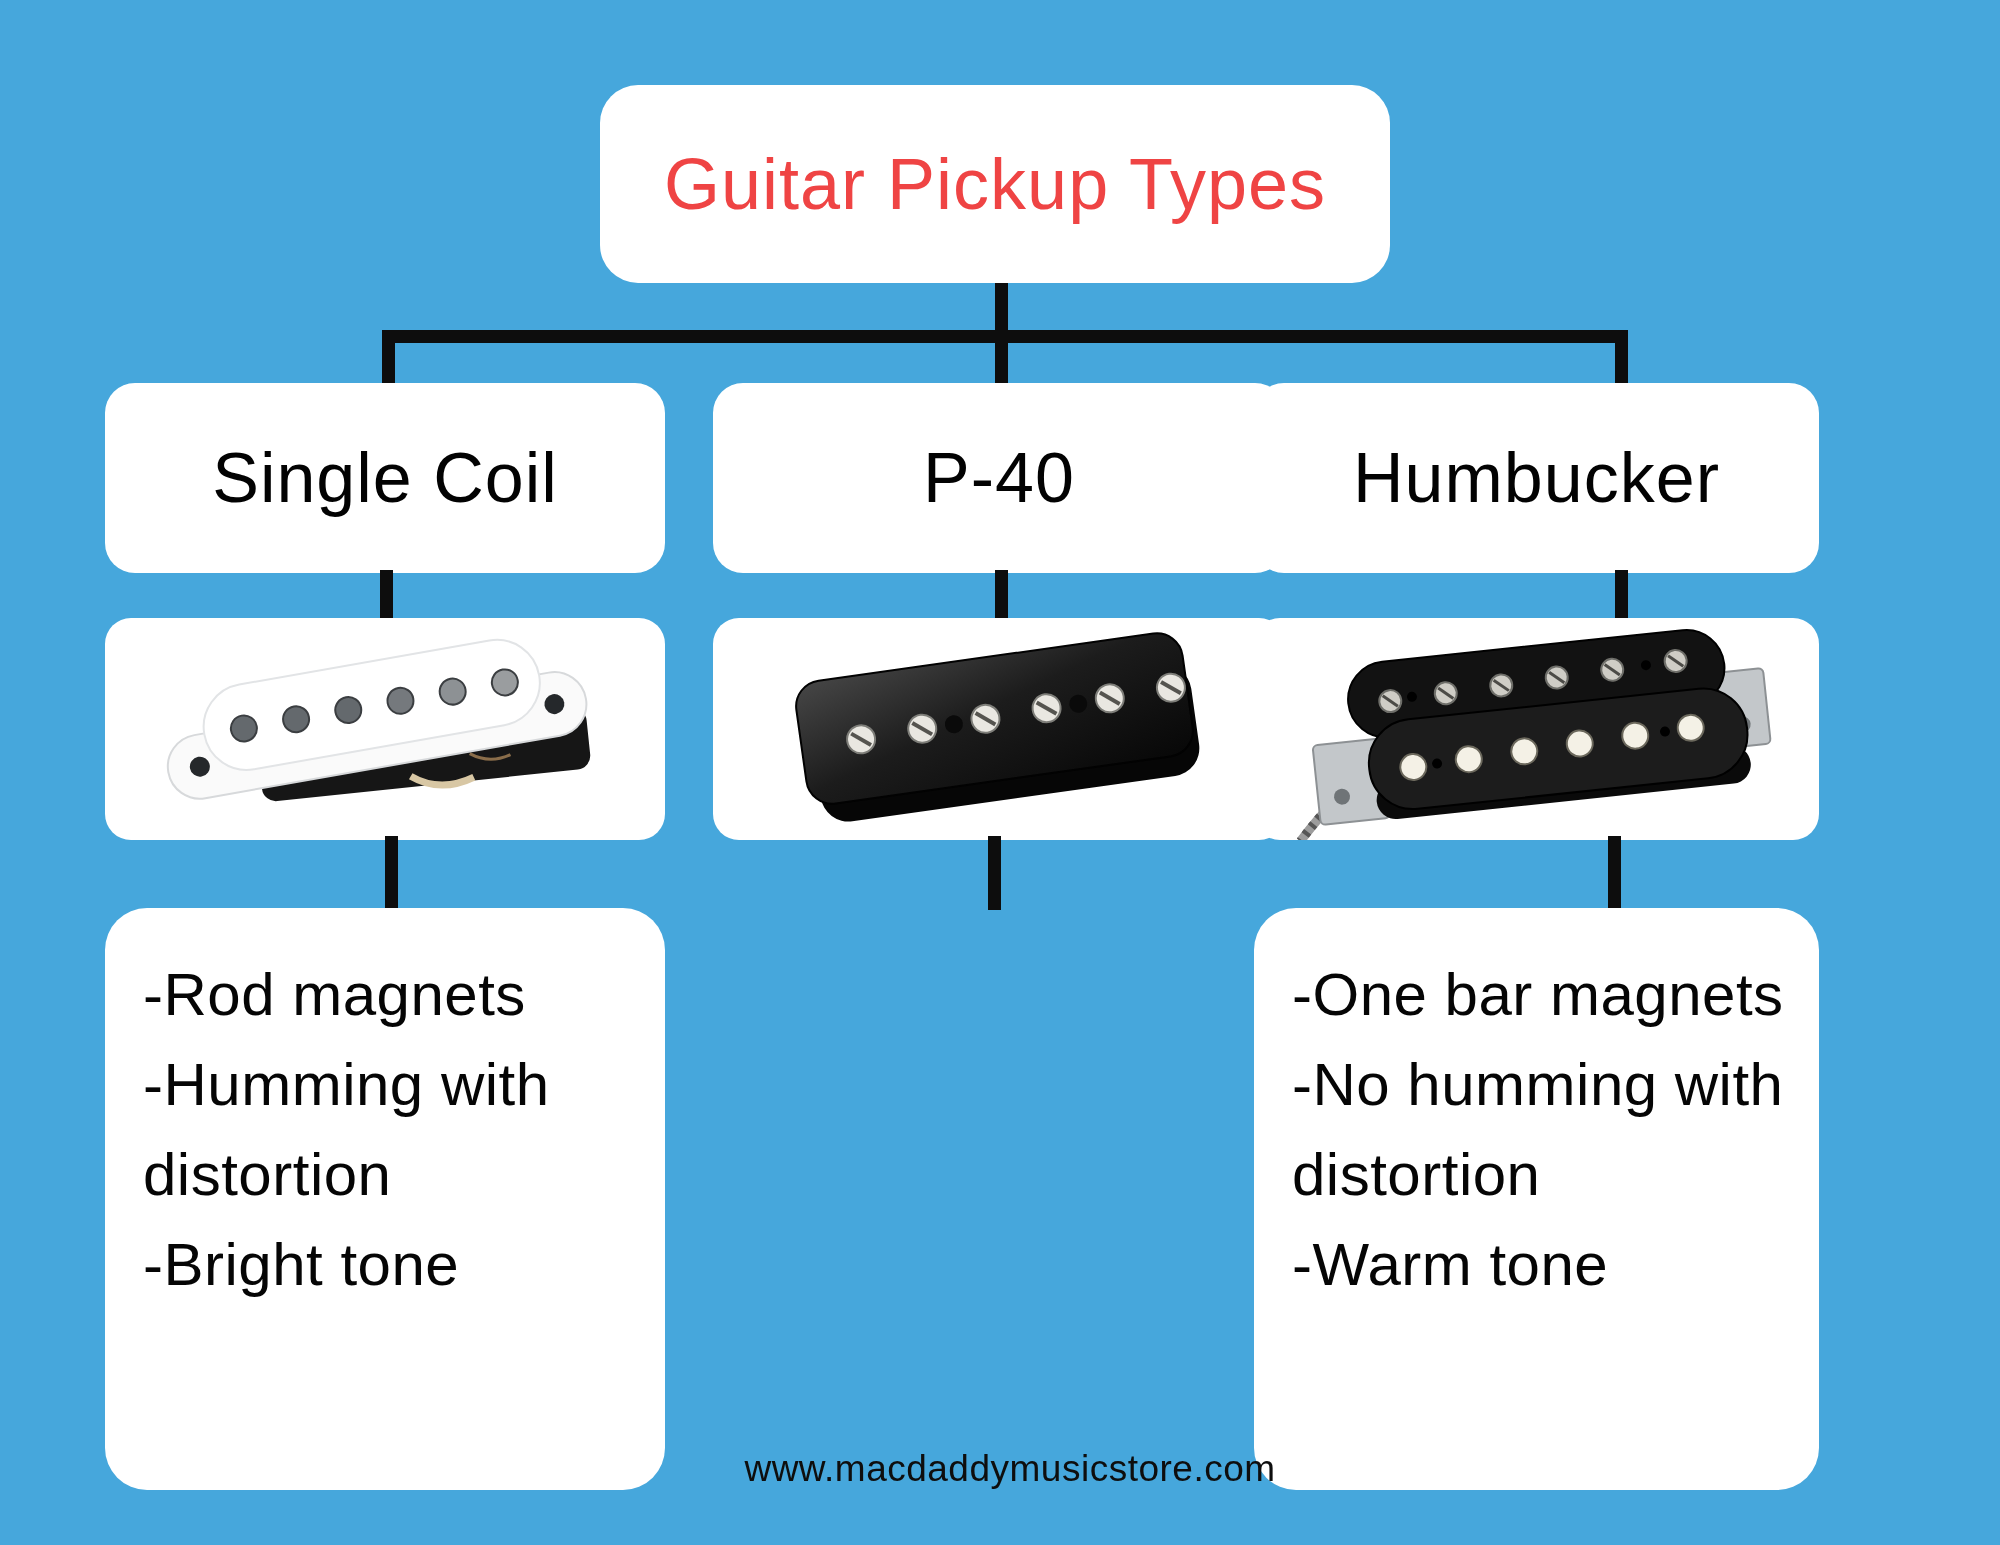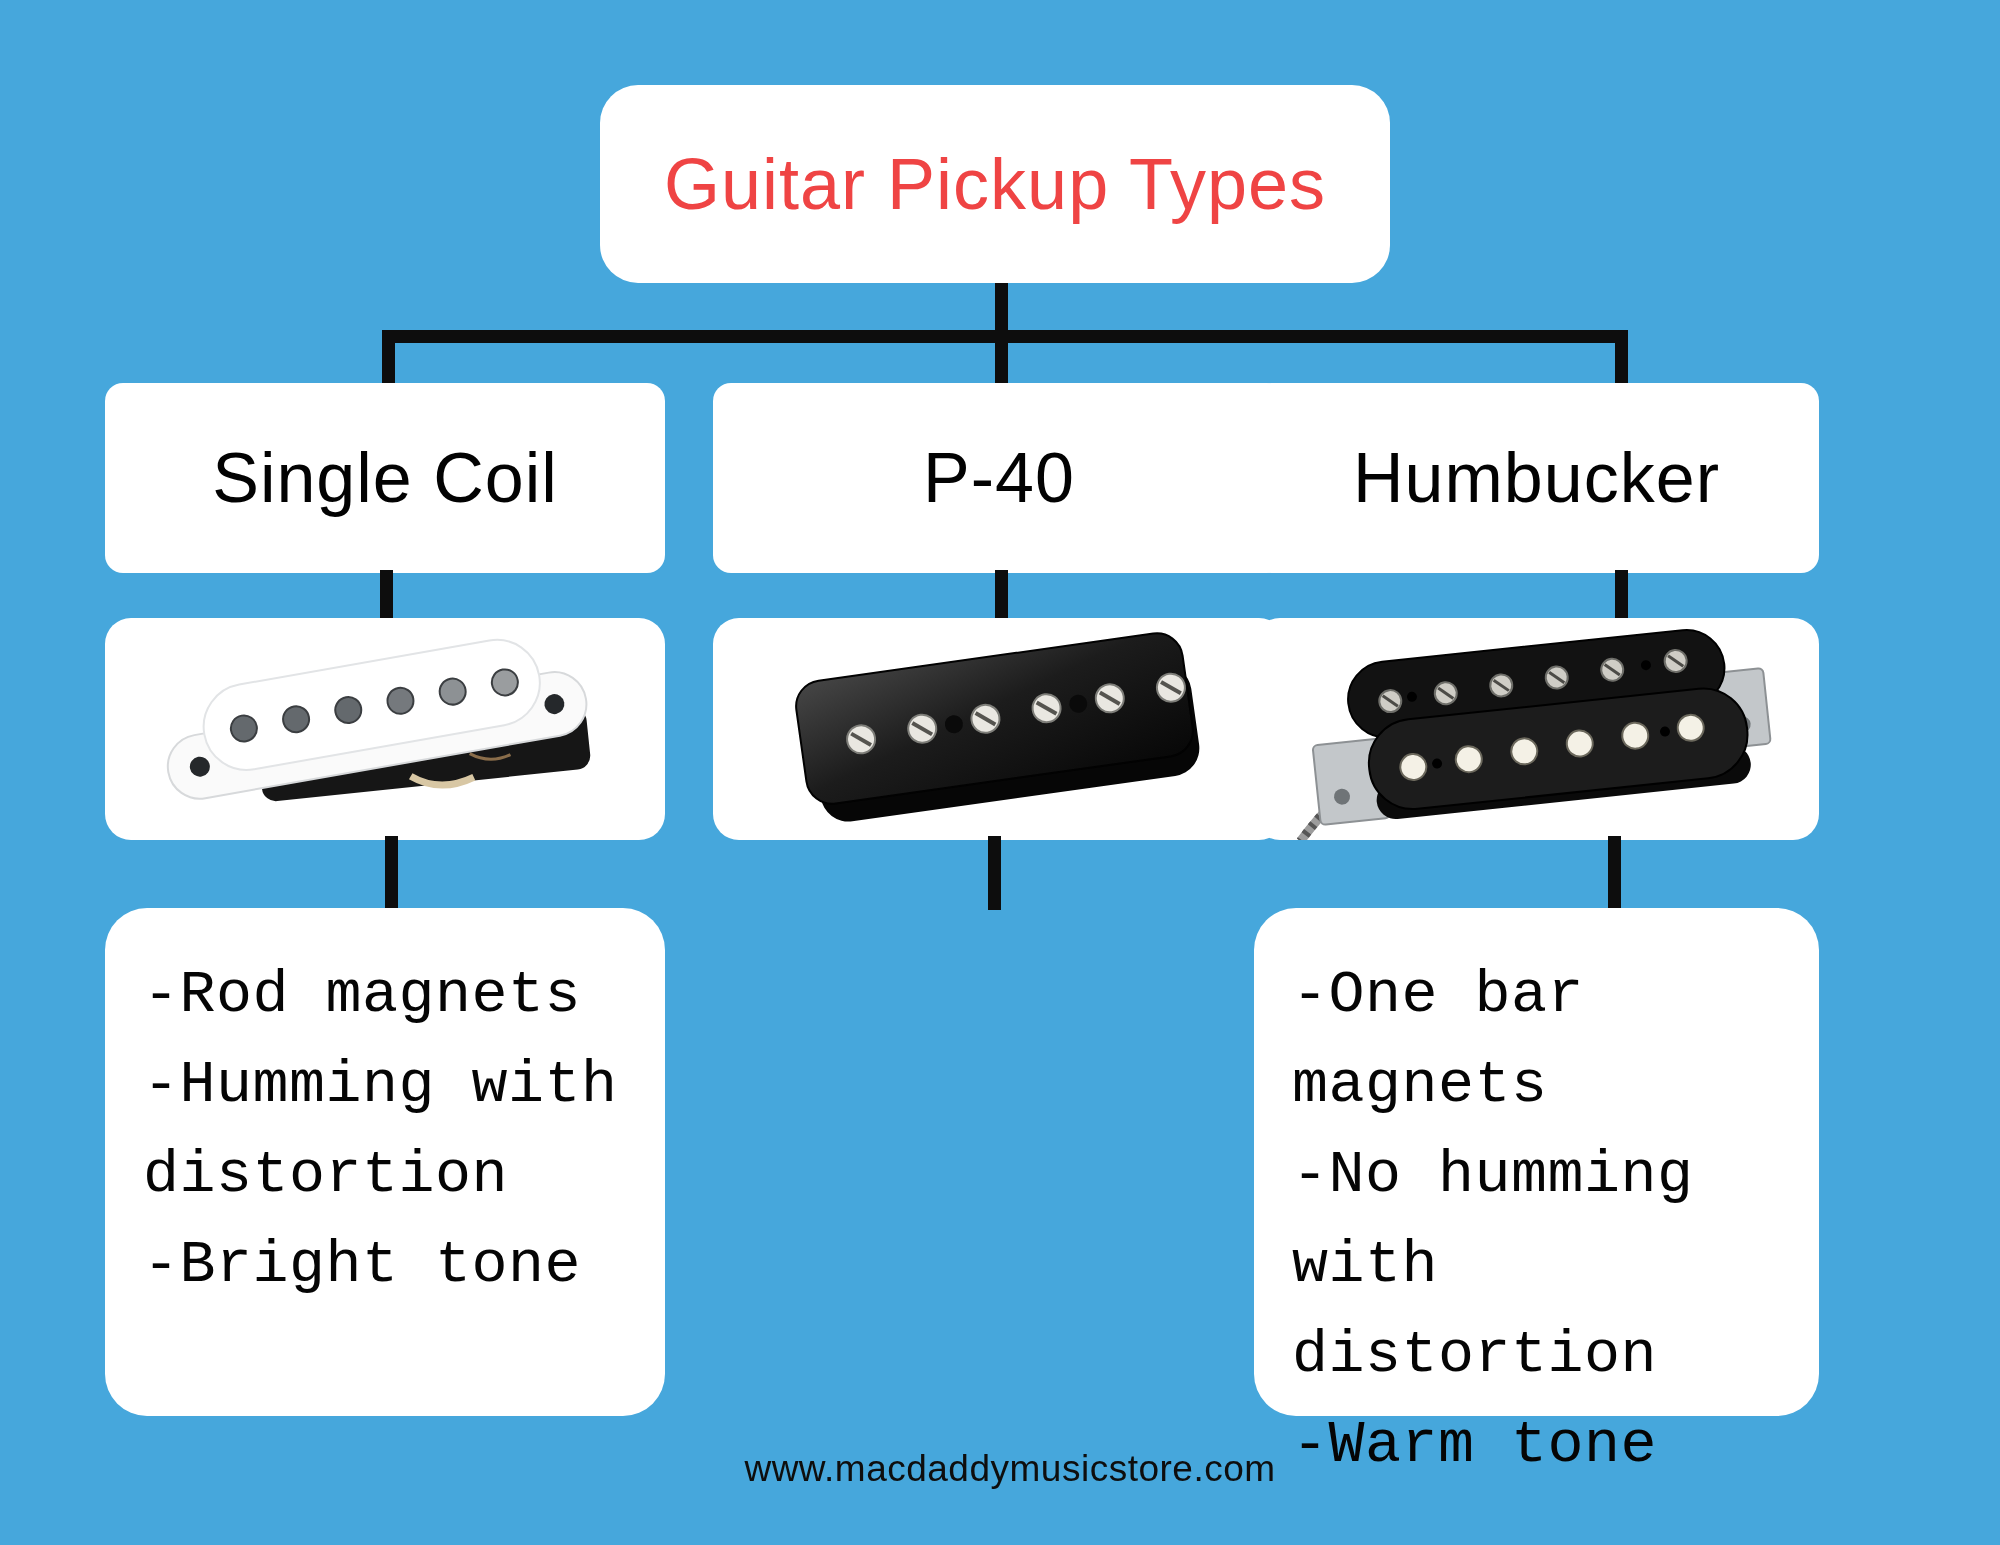--- a/index.html
+++ b/index.html
@@ -9,21 +9,21 @@
     width: 2000px;
     height: 1545px;
     background: #46A7DC;
     font-family: "Liberation Sans", sans-serif;
     color: #000;
     overflow: hidden;
   }
   .box {
     position: absolute;
     background: #ffffff;
-    border-radius: 18px;
+    border-radius: 30px;
   }
   .connector {
     position: absolute;
     background: #0d0d0d;
   }
   .label-box {
     display: flex;
     align-items: center;
     justify-content: center;
   }
@@ -39,24 +39,23 @@
   .cat-box { top: 383px; height: 190px; }
   .cat-box .txt { font-size: 70px; letter-spacing: 1px; color: #020202; }
   .img-box {
     top: 618px; height: 222px;
     display: flex; align-items: center; justify-content: center;
     border-radius: 26px;
     overflow: hidden;
   }
   .img-box svg { width: 100%; height: 100%; }
   .desc-box {
-    top: 908px; height: 508px;
+    top: 908px; height: 582px;
     border-radius: 42px;
     padding: 42px 28px 0 38px;
-    font-family: Liberation Mono, monospace;
   }
   .desc-box .features {
     font-size: 60px;
     line-height: 90px;
     letter-spacing: 0.5px;
     white-space: pre-line;
     color: #050505;
   }
   
   .col1 { left: 105px;  width: 560px; }

